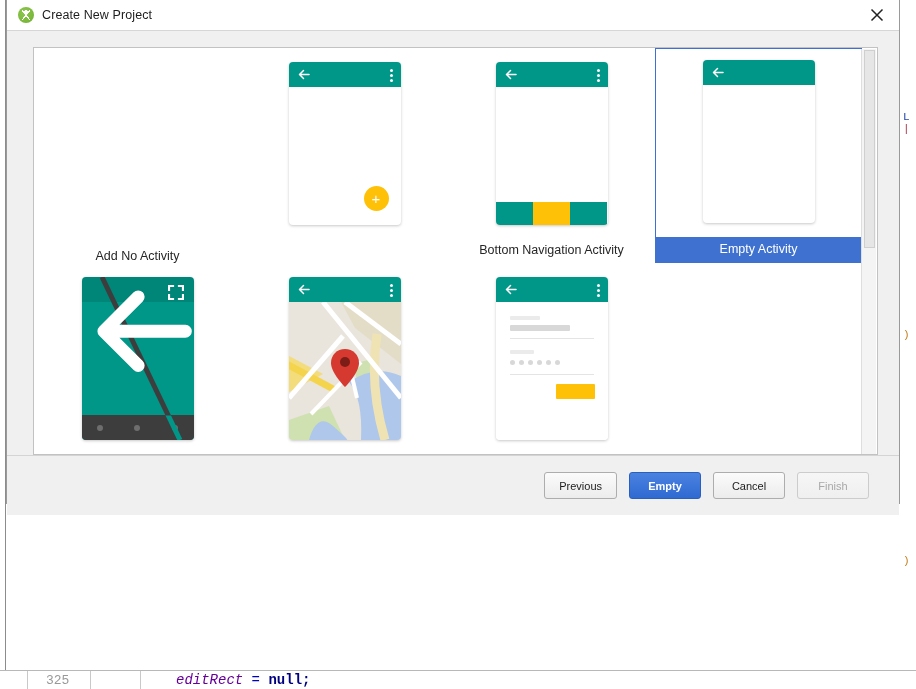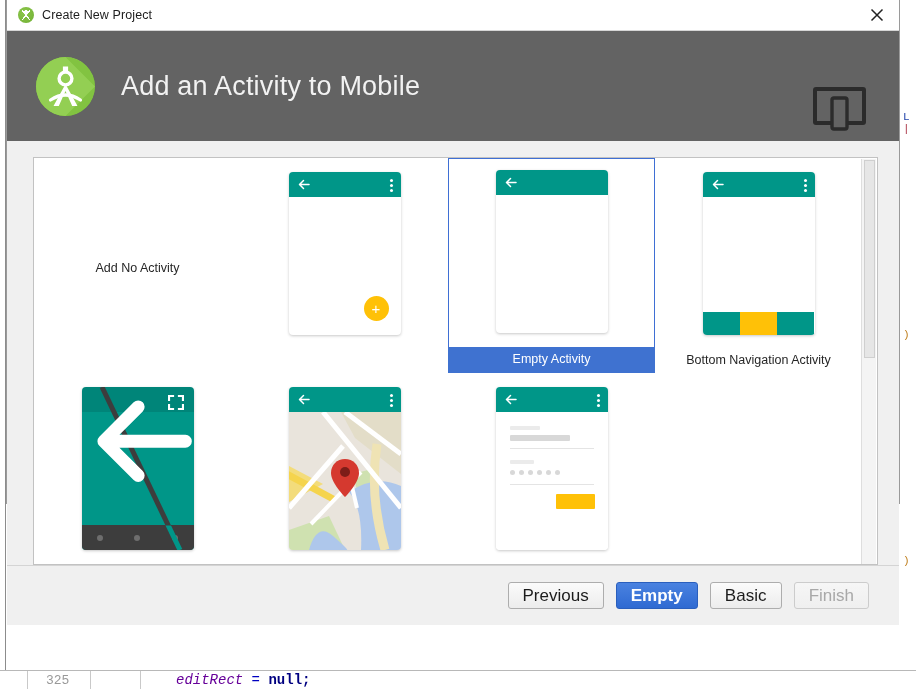--- a/index.html
+++ b/index.html
@@ -167,21 +167,21 @@
     font-size: 12.5px;
     color: #262626;
   }
   .tile.selected .tile-label {
     background: #3f72d0;
     color: #ffffff;
     bottom: 0; left: 0; right: 0;
     padding: 5px 0 6px 0;
     line-height: 15px;
   }
-  .tile.no-activity { justify-content: center; padding-top: 4px; }
+  .tile.no-activity { justify-content: flex-end; padding-top: 4px; }
   .tile.no-activity .plain-label {
     font-size: 12.5px; color: #262626;
   }
 
   
   .appbar {
     position: absolute; left: 0; top: 0; width: 100%; height: 25px;
     background: #009688;
   }
   .appbar .back {
@@ -247,21 +247,21 @@
     height: 60px; min-height: 60px;
     background: #f0f0f0;
     border-top: 1px solid #d4d4d4;
     display: flex; align-items: center; justify-content: flex-end;
     padding-right: 30px; gap: 12px;
     position: relative;
   }
   .btn {
     min-width: 72px; height: 27px;
     padding: 0 14px;
-    font-size: 17px;
+    font-size: 11px;
     font-family: "Liberation Sans", sans-serif;
     border-radius: 3px;
     border: 1px solid #adadad;
     background: linear-gradient(to bottom, #fbfbfb 0%, #ececec 100%);
     color: #1c1c1c;
     cursor: pointer;
     display: flex; align-items: center; justify-content: center;
   }
   .btn.primary {
     background: linear-gradient(to bottom, #4a82e0 0%, #2f6ad2 100%);
@@ -317,39 +317,20 @@
   <div id="titlebar">
     <span class="app-icon"></span>
     <span class="title-text">Create New Project</span>
     <div id="close-btn">
       <svg width="14" height="14" viewBox="0 0 14 14" aria-hidden="true">
         <path d="M1.5 1.5 L12.5 12.5 M12.5 1.5 L1.5 12.5" stroke="#222" stroke-width="1.5" fill="none"></path>
       </svg>
     </div>
   </div>
 
-  <div id="header">
-    <div class="studio-logo">
-      <svg class="glyph" viewBox="0 0 59 59" aria-hidden="true">
-        <circle cx="29.5" cy="29.5" r="29.5" fill="#82c341"></circle>
-        <path d="M0 29.5 A29.5 29.5 0 0 1 29.5 0 L59 29.5 L29.5 59 A29.5 29.5 0 0 1 0 29.5Z" fill="#93cf53"></path>
-        <circle cx="29.5" cy="21.5" r="6.4" fill="none" stroke="#ffffff" stroke-width="3.4"></circle>
-        <rect x="26.9" y="9.5" width="5.2" height="5.6" fill="#ffffff"></rect>
-        <path d="M29.5 27 L17.5 49 L22.8 49 L29.5 34 L36.2 49 L41.5 49 Z" fill="#ffffff"></path>
-        <path d="M14.5 43 Q29.5 33 44.5 43" fill="none" stroke="#ffffff" stroke-width="3.2" stroke-linecap="round"></path>
-      </svg>
-    </div>
-    <div class="header-title">Add an Activity to Mobile</div>
-    <div id="device-icon">
-      <svg width="53" height="44" viewBox="0 0 53 44" aria-hidden="true">
-        <rect x="2" y="2" width="49" height="34" rx="1" fill="none" stroke="#2b2b2b" stroke-width="4"></rect>
-        <rect x="19" y="11" width="15" height="31" rx="2" fill="#636363" stroke="#2b2b2b" stroke-width="3.4"></rect>
-      </svg>
-    </div>
-  </div>
 
   <div id="body">
     <div id="gallery-frame">
       <div id="gallery">
 
         <div class="tile no-activity">
           <span class="plain-label">Add No Activity</span>
         </div>
 
         <div class="tile">
@@ -361,50 +342,50 @@
               <span class="dots">
                   <i></i>
                   <i></i>
                   <i></i>
                 </span>
             </div>
             <div class="fab">+</div>
           </div>
         </div>
 
+        <div class="tile">
+          <div class="thumb">
+            <div class="appbar">
+              <svg class="back" viewBox="0 0 12 11" aria-hidden="true">
+                <path d="M11 5.5 H2 M5.5 1.5 L1.5 5.5 L5.5 9.5" stroke="#fff" stroke-width="1.5" fill="none" stroke-linecap="round" stroke-linejoin="round"></path>
+              </svg>
+              <span class="dots">
+                  <i></i>
+                  <i></i>
+                  <i></i>
+                </span>
+            </div>
+            <div class="bottomnav">
+              <span class="seg"></span>
+                <span class="seg active"></span>
+                <span class="seg"></span>
+            </div>
+          </div>
+          <span class="tile-label">Bottom Navigation Activity</span>
+        </div>
+
         <div class="tile selected">
           <div class="thumb" style="margin-top:-2px;">
             <div class="appbar">
               <svg class="back" viewBox="0 0 12 11" aria-hidden="true">
                 <path d="M11 5.5 H2 M5.5 1.5 L1.5 5.5 L5.5 9.5" stroke="#fff" stroke-width="1.5" fill="none" stroke-linecap="round" stroke-linejoin="round"></path>
               </svg>
             </div>
           </div>
           <span class="tile-label">Empty Activity</span>
-        </div>
-
-        <div class="tile">
-          <div class="thumb">
-            <div class="appbar">
-              <svg class="back" viewBox="0 0 12 11" aria-hidden="true">
-                <path d="M11 5.5 H2 M5.5 1.5 L1.5 5.5 L5.5 9.5" stroke="#fff" stroke-width="1.5" fill="none" stroke-linecap="round" stroke-linejoin="round"></path>
-              </svg>
-              <span class="dots">
-                  <i></i>
-                  <i></i>
-                  <i></i>
-                </span>
-            </div>
-            <div class="bottomnav">
-              <span class="seg"></span>
-                <span class="seg active"></span>
-                <span class="seg"></span>
-            </div>
-          </div>
-          <span class="tile-label">Bottom Navigation Activity</span>
         </div>
 
         <div class="tile">
           <div class="thumb">
             <div class="fs-body"></div>
             <div class="fs-appbar"></div>
             <svg class="fs-diag" viewBox="0 0 112 163" preserveAspectRatio="none" aria-hidden="true">
               <path d="M20 0 L98 163" stroke="#3d3d3d" stroke-width="5" fill="none"></path>
             </svg>
             <div class="fs-navbar">
@@ -495,20 +476,20 @@
 
       <div id="v-scroll">
         <div class="thumbbar"></div>
       </div>
     </div>
   </div>
 
   <div id="footer">
     <button class="btn">Previous</button>
     <button class="btn primary">Empty</button>
-    <button class="btn">Basic</button>
+    <button class="btn">Cancel</button>
     <button class="btn disabled">Finish</button>
 
     <div id="watermark">
     </div>
   </div>
 
 </div>
 
 </body></html>

